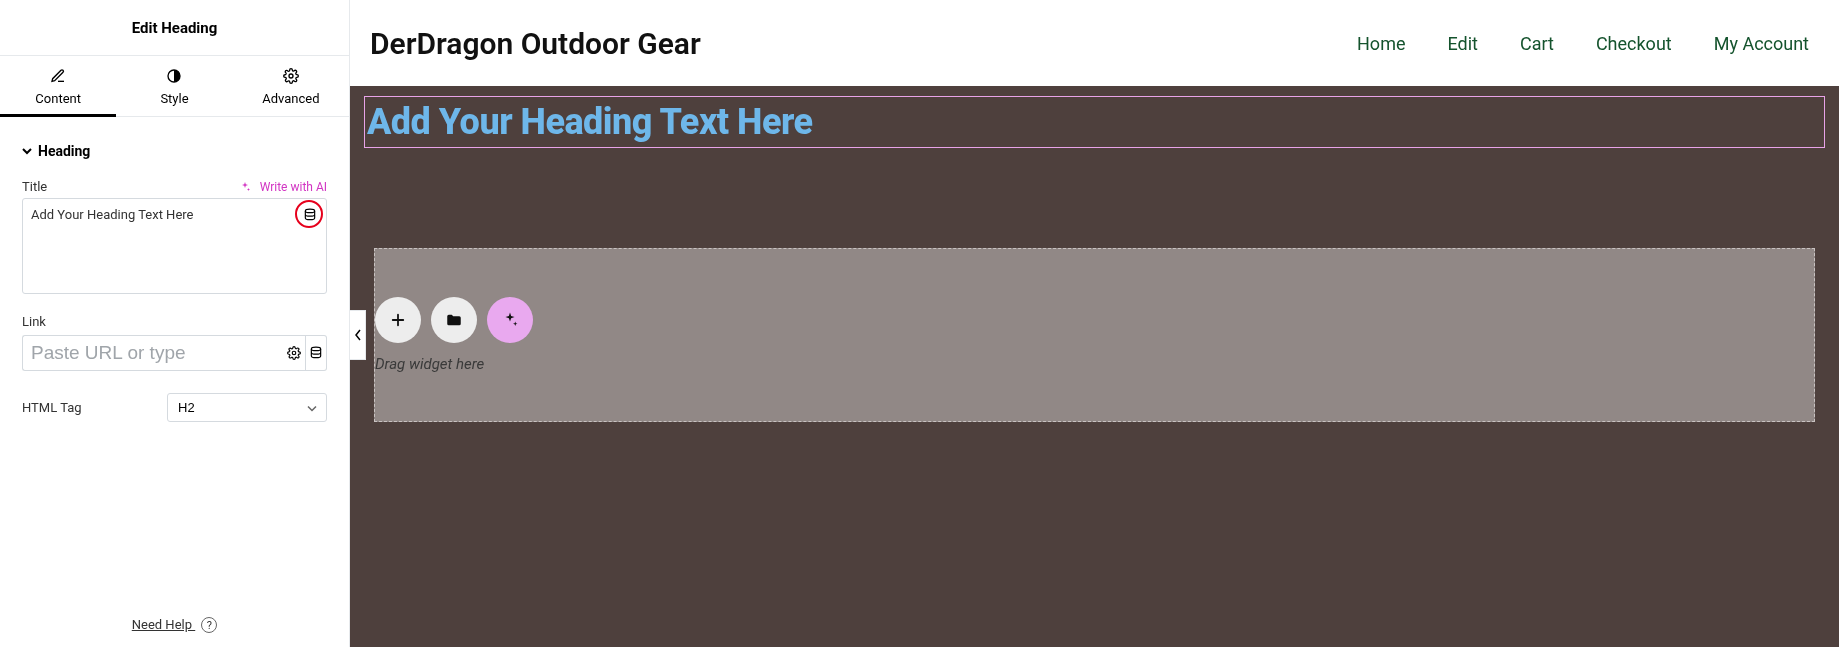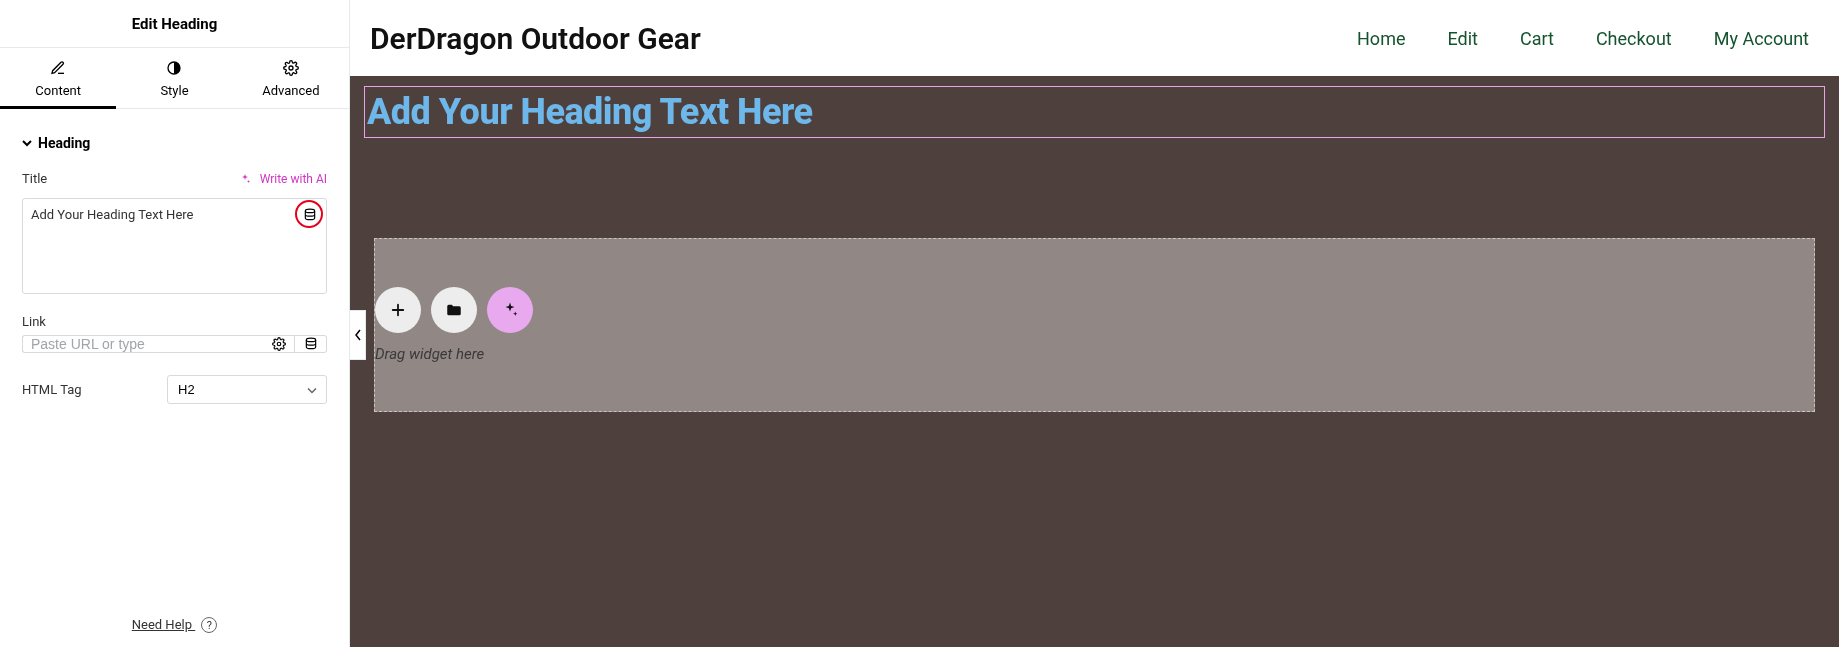--- a/index.html
+++ b/index.html
@@ -15,21 +15,21 @@
   
   .sidebar {
     width: 350px;
     border-right: 1px solid #e6e9ec;
     background: #fff;
     display: flex;
     flex-direction: column;
     position: relative;
   }
   .sidebar-header {
-    height: 48px;
+    height: 56px;
     display: flex;
     align-items: center;
     justify-content: center;
     border-bottom: 1px solid #e6e9ec;
   }
   .sidebar-header-title {
     font-size: 15px;
     font-weight: 700;
     color: #000;
   }
@@ -73,21 +73,21 @@
     padding: 10px 0;
   }
   .section-header .caret {
     margin-right: 6px;
   }
   .field-row {
     display: flex;
     justify-content: space-between;
     align-items: center;
     margin-top: 10px;
-    margin-bottom: 12px;
+    margin-bottom: 4px;
   }
   .field-label {
     font-size: 13px;
     color: #333;
   }
   .write-ai {
     font-size: 12px;
     color: #d235c3;
     cursor: pointer;
     display: flex;
@@ -137,22 +137,22 @@
     margin-bottom: 6px;
   }
   .link-row {
     display: flex;
   }
   .link-input {
     flex: 1;
     border: 1px solid #d5dadf;
     border-right: none;
     border-radius: 3px 0 0 3px;
-    padding: 0 8px;
-    font-size: 14px;
+    padding: 6px 8px;
+    font-size: 19px;
     color: #7f1d1d;
   }
   .link-input::placeholder { color: #a0a5aa; }
   .link-icon-btn {
     width: 32px;
     border: 1px solid #d5dadf;
     display: flex;
     align-items: center;
     justify-content: center;
     cursor: pointer;
@@ -221,21 +221,21 @@
   
   .preview {
     flex: 1;
     background: #4e403d;
     display: flex;
     flex-direction: column;
     position: relative;
   }
   .topbar {
     background: #fff;
-    height: 76px;
+    height: 86px;
     display: flex;
     align-items: center;
     padding: 0 30px 0 20px;
     justify-content: space-between;
   }
   .brand {
     font-size: 30px;
     font-weight: 600;
     color: #111;
   }

